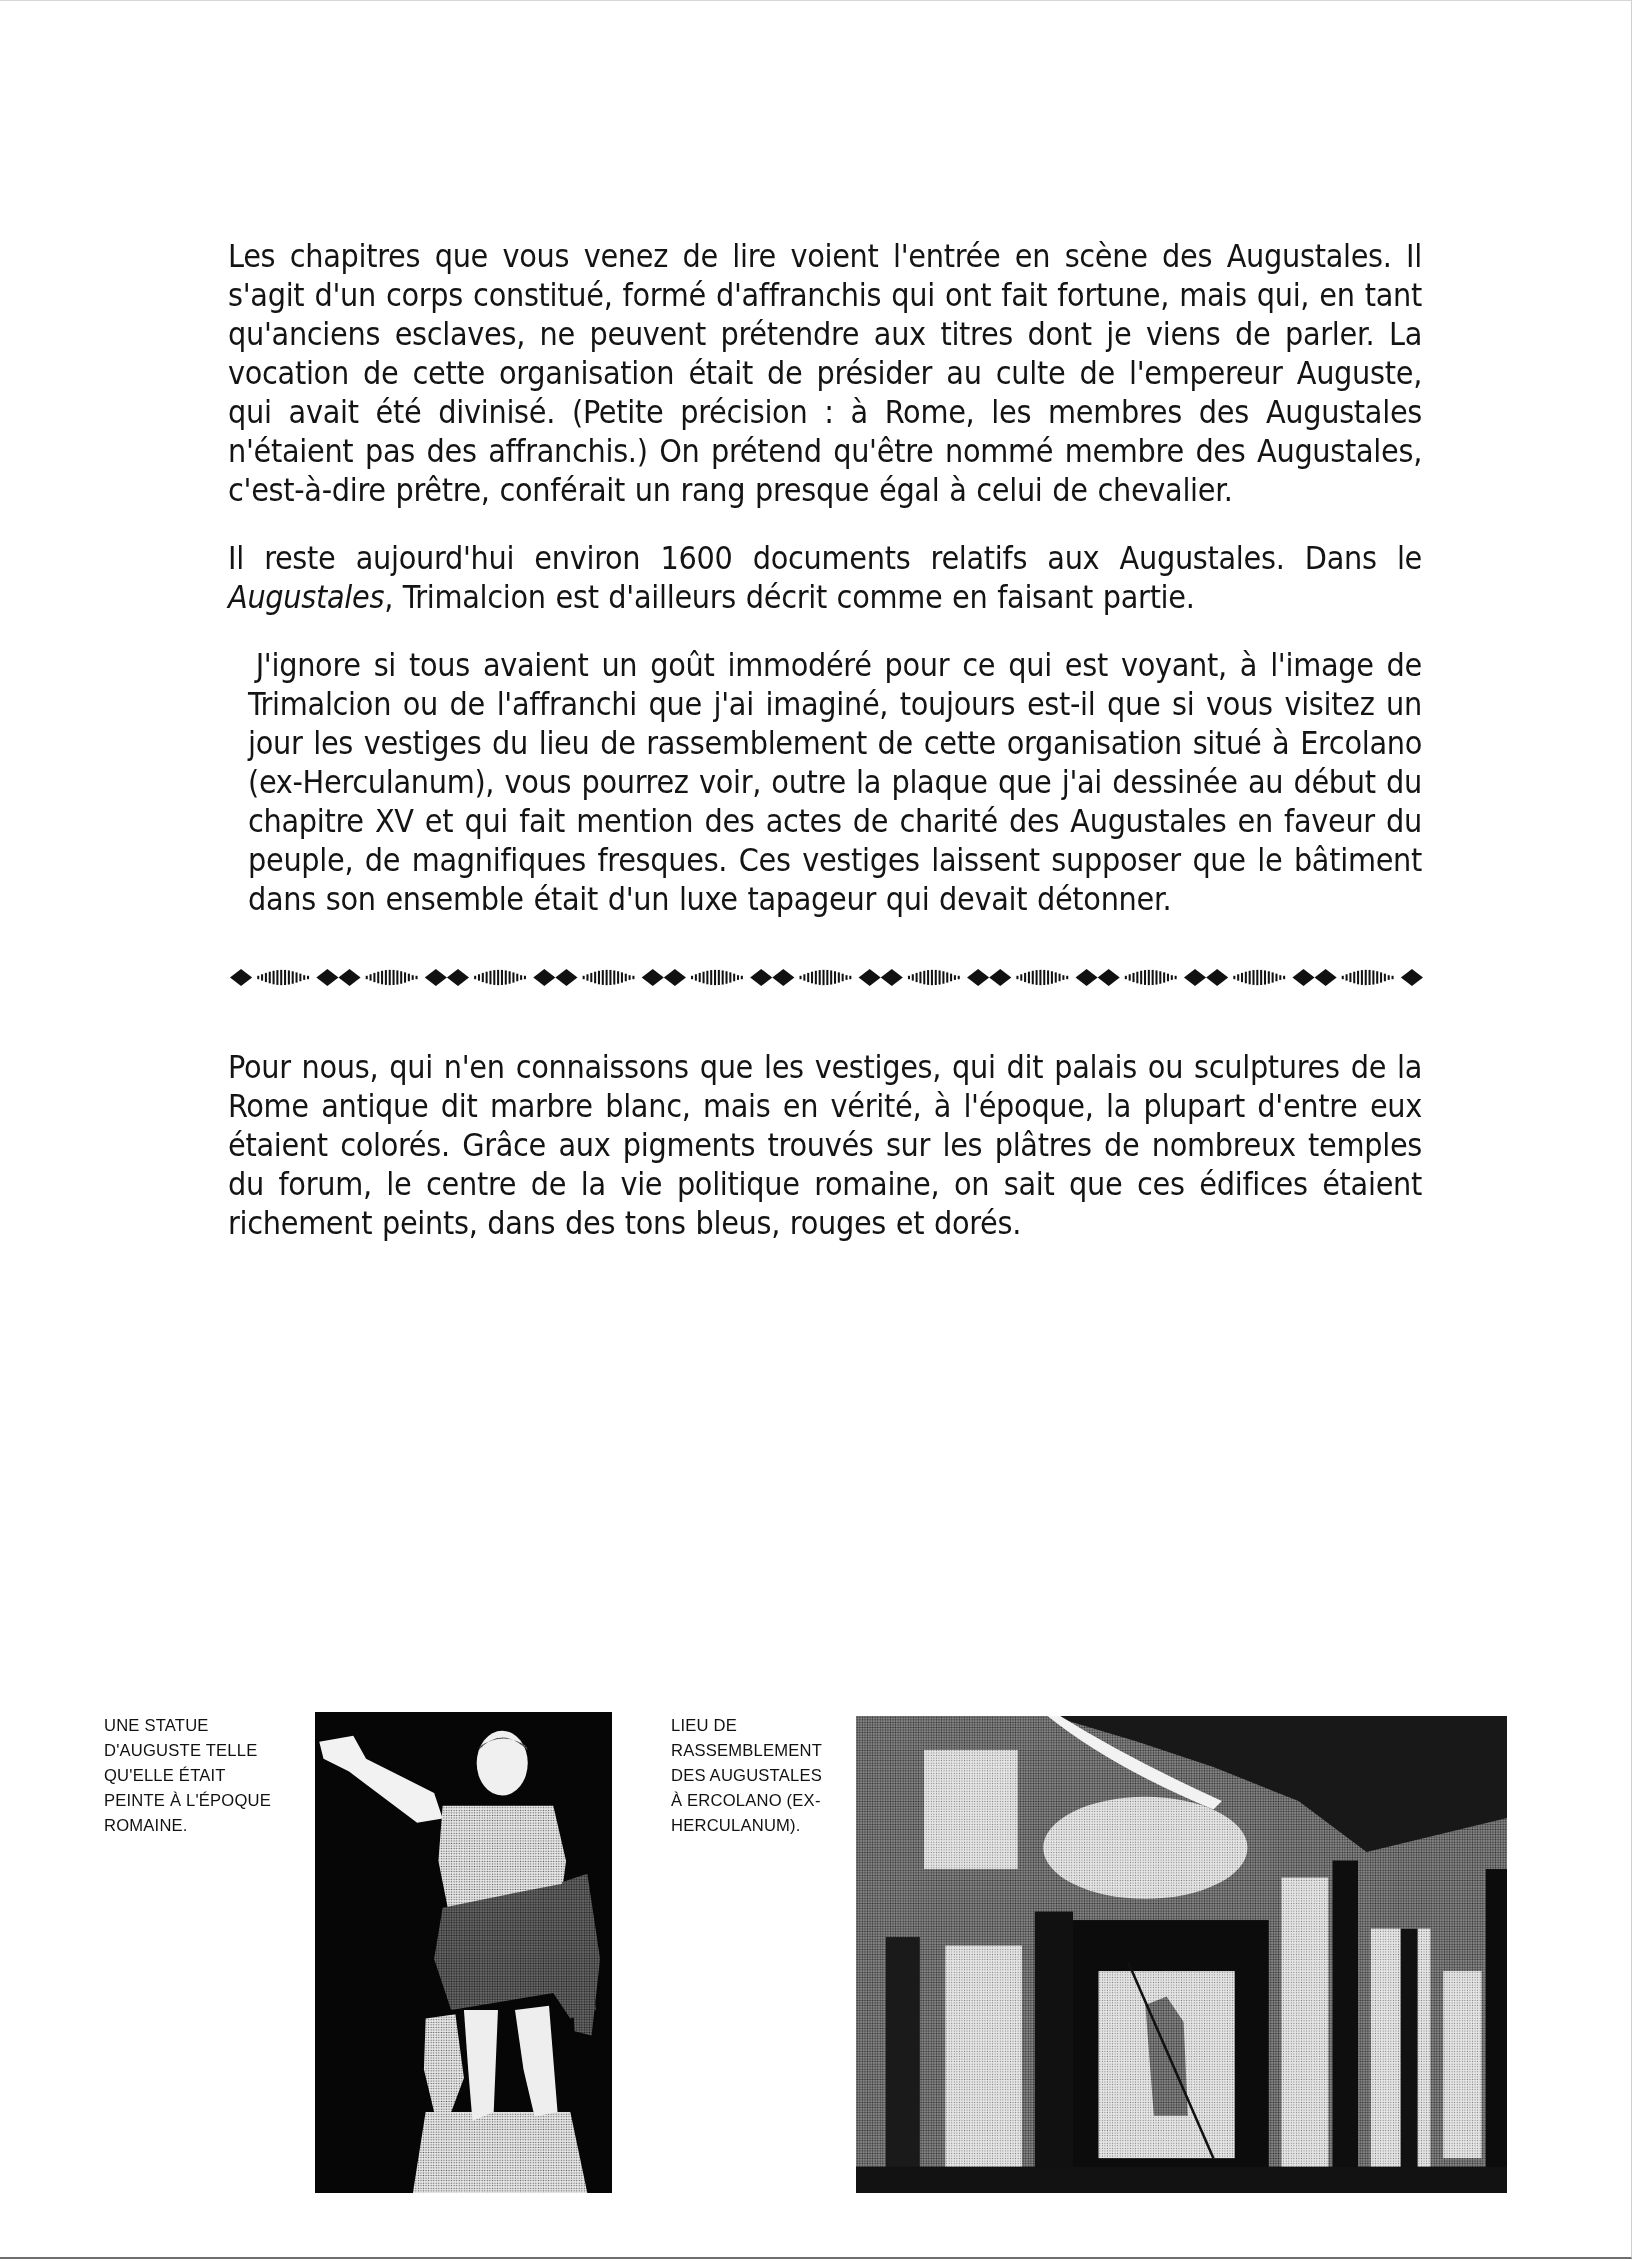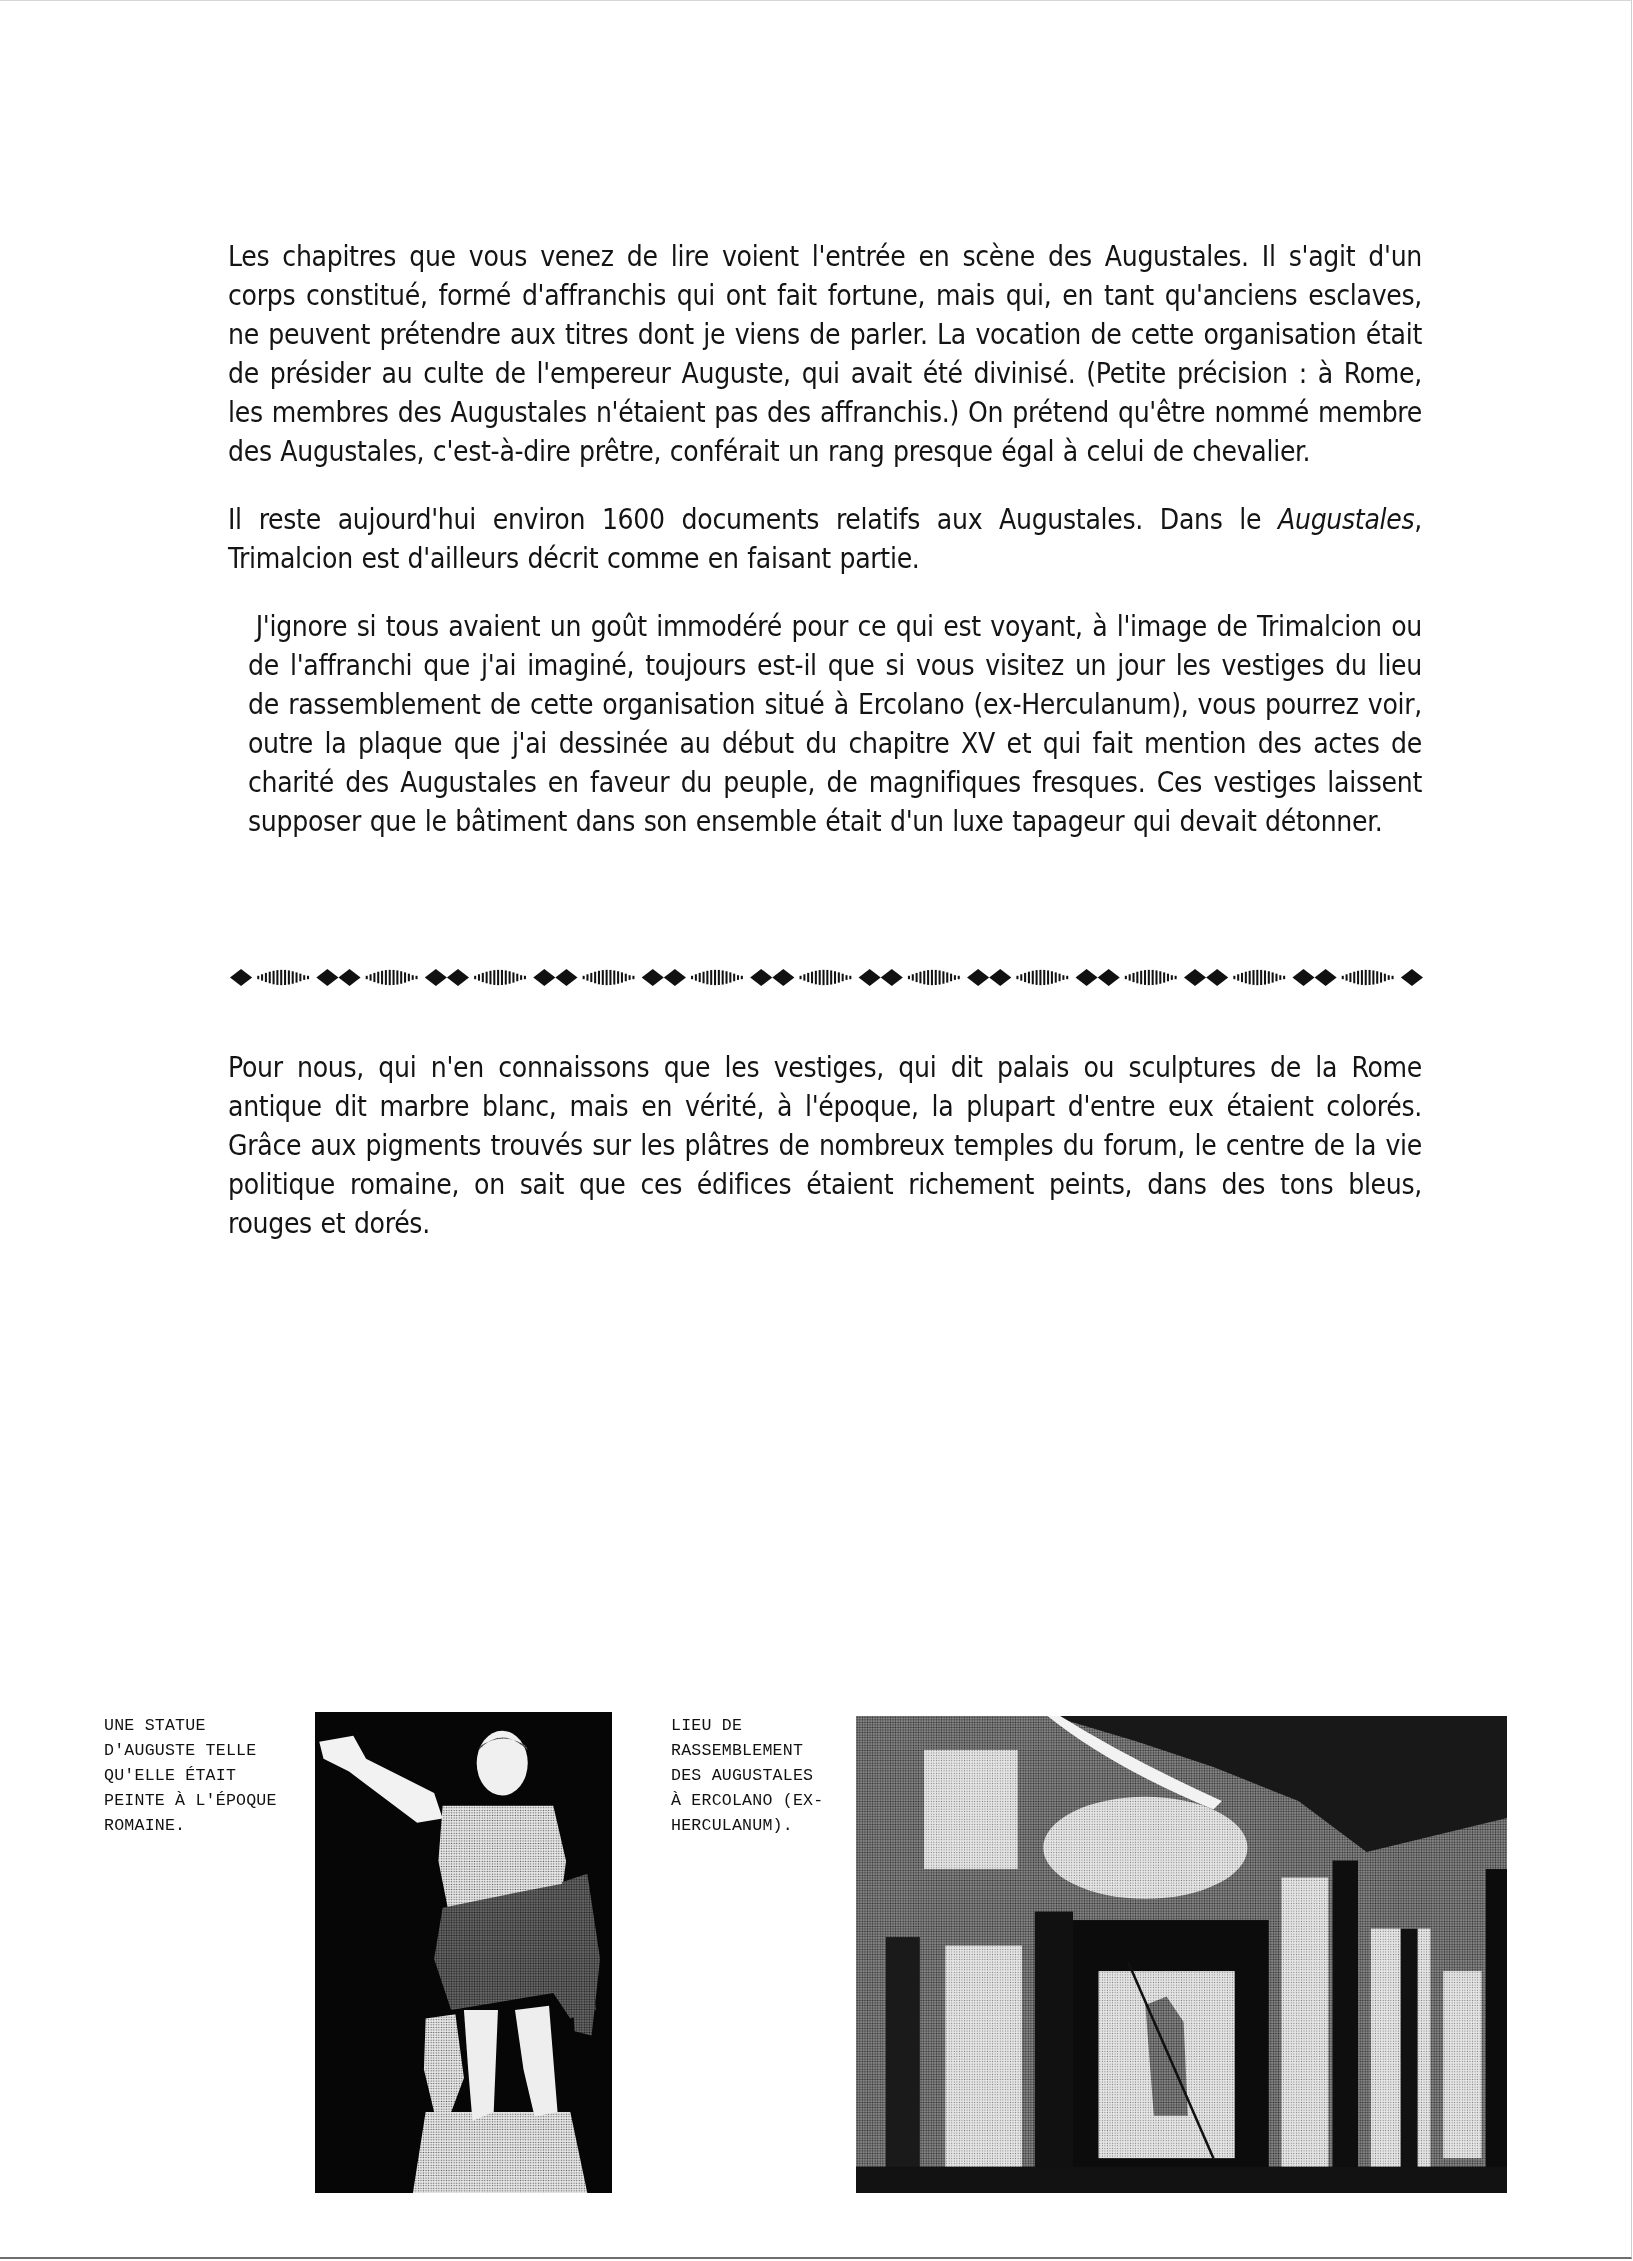--- a/index.html
+++ b/index.html
@@ -2,28 +2,28 @@
 <html style="font-size:13.6px"><head>
   <meta charset="utf-8">
   <style>
     html, body { margin: 0; padding: 0; background: #ffffff; }
     body { width: 1633px; height: 2261px; position: relative; overflow: hidden;
            font-family: "DejaVu Sans", "Liberation Sans", sans-serif; color: #141414; }
     .page-border { position: absolute; left: 0; top: 0; width: 1632px; height: 2259px;
                    border-top: 1.7px solid #d6d6d6; border-right: 1.7px solid #cfcfcf; border-bottom: 2.6px solid #6e6e6e;
                    box-sizing: border-box; pointer-events: none; }
     .text-column { position: absolute; left: 228px; top: 237px; width: 1194px; }
-    .para { margin: 0; font-size: 28px; line-height: 39px; text-align: justify;
+    .para { margin: 0; font-size: 32px; line-height: 39px; text-align: justify;
             letter-spacing: -0.3px; word-spacing: 0.9px; font-stretch: condensed; }
     .para + .para { margin-top: 29px; }
     .para em { font-style: italic; }
     .indent { text-indent: 7.7px; margin-left: 20px; }
     .ornament { position: absolute; left: 230px; top: 963px; width: 1193px; height: 29px; }
     .para-b { position: absolute; left: 228px; top: 1048px; width: 1194px; }
-    .caption { position: absolute; margin: 0; font-family: Liberation Mono, monospace;
+    .caption { position: absolute; margin: 0; font-family: Liberation Sans, sans-serif;
                font-size: 16.6px; line-height: 25px; text-transform: uppercase; letter-spacing: 0.2px; color: #111; }
     .caption span { display: block; white-space: nowrap; }
     .photo { position: absolute; overflow: hidden; background: #050505; }
     .photo svg { display: block; width: 100%; height: 100%; }
   </style>
 </head>
 <body>
 
 <div class="page-border"></div>
 

